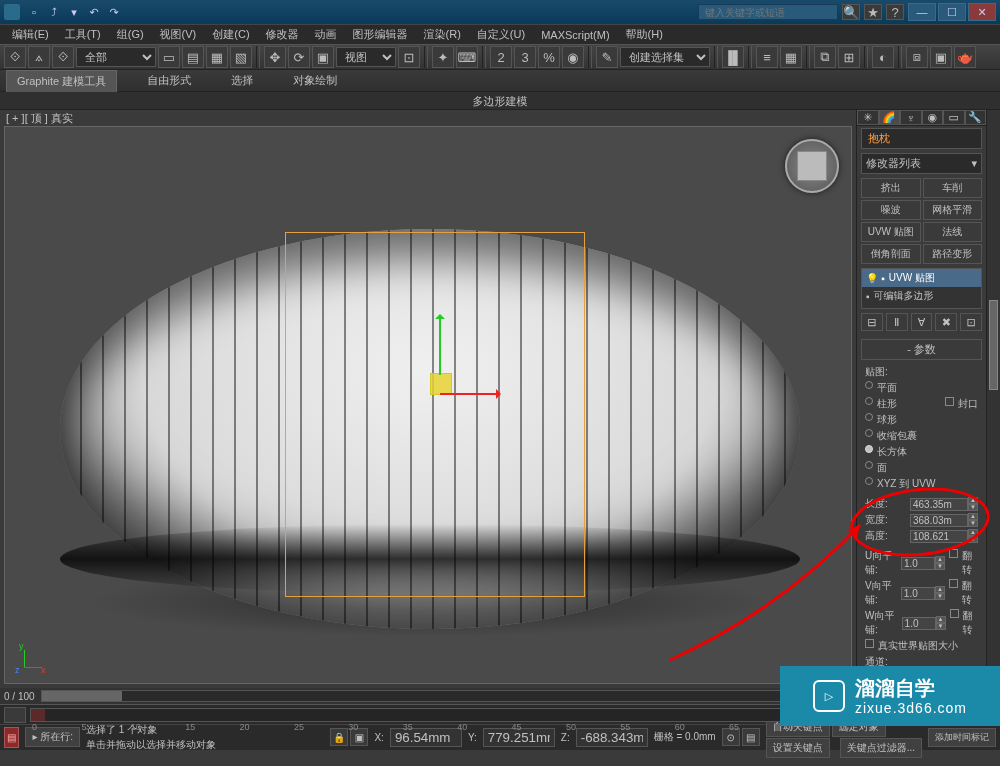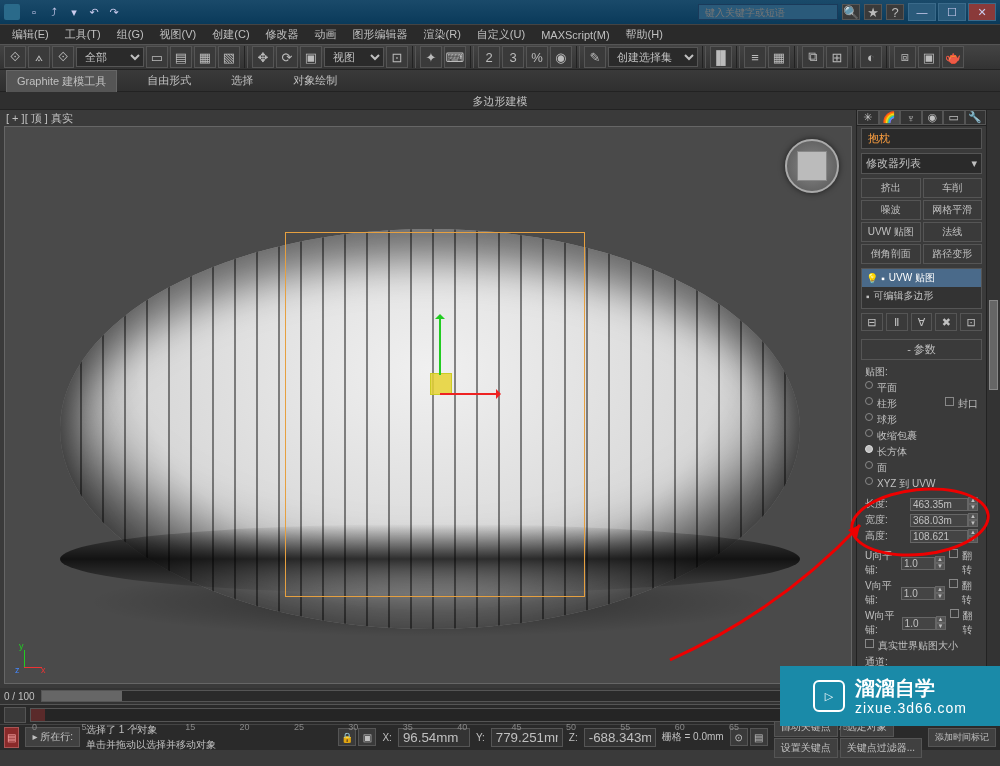--- a/index.html
+++ b/index.html
@@ -166,21 +166,21 @@
   <span>渲染(R)</span>
   <span>自定义(U)</span>
   <span>MAXScript(M)</span>
   <span>帮助(H)</span>
 </div>
 
 <div class="maintoolbar">
   <span class="tb-btn">⟐</span>
   <span class="tb-btn">⟑</span>
   <span class="tb-btn">⟐</span>
-  <select class="dropdown" style="width:68px"><option>全部</option></select>
+  <select class="dropdown" style="width:80px"><option>全部</option></select>
   <span class="tb-btn">▭</span>
   <span class="tb-btn">▤</span>
   <span class="tb-btn">▦</span>
   <span class="tb-btn">▧</span>
   <div class="tb-sep"></div>
   <span class="tb-btn">✥</span>
   <span class="tb-btn">⟳</span>
   <span class="tb-btn">▣</span>
   <select class="dropdown" style="width:60px"><option>视图</option></select>
   <span class="tb-btn">⊡</span>
@@ -448,21 +448,21 @@
     <span>栅格 = 0.0mm</span>
     <span class="icons">
         <span>⊙</span>
         <span>▤</span>
       </span>
     <div style="display:flex;flex-direction:column;gap:1px">
       <span style="display:flex;gap:2px">
           <span class="btn">自动关键点</span>
           <span class="btn">选定对象</span>
         </span>
-      <span style="display:flex;gap:2px">
+      <span style="display:flex;gap:10px">
           <span class="btn">设置关键点</span>
           <span class="btn">关键点过滤器...</span>
         </span>
     </div>
     <div style="display:flex;flex-direction:column;">
       <span class="btn" style="font-size:9px">添加时间标记</span>
     </div>
   </div>
 </div>
 

